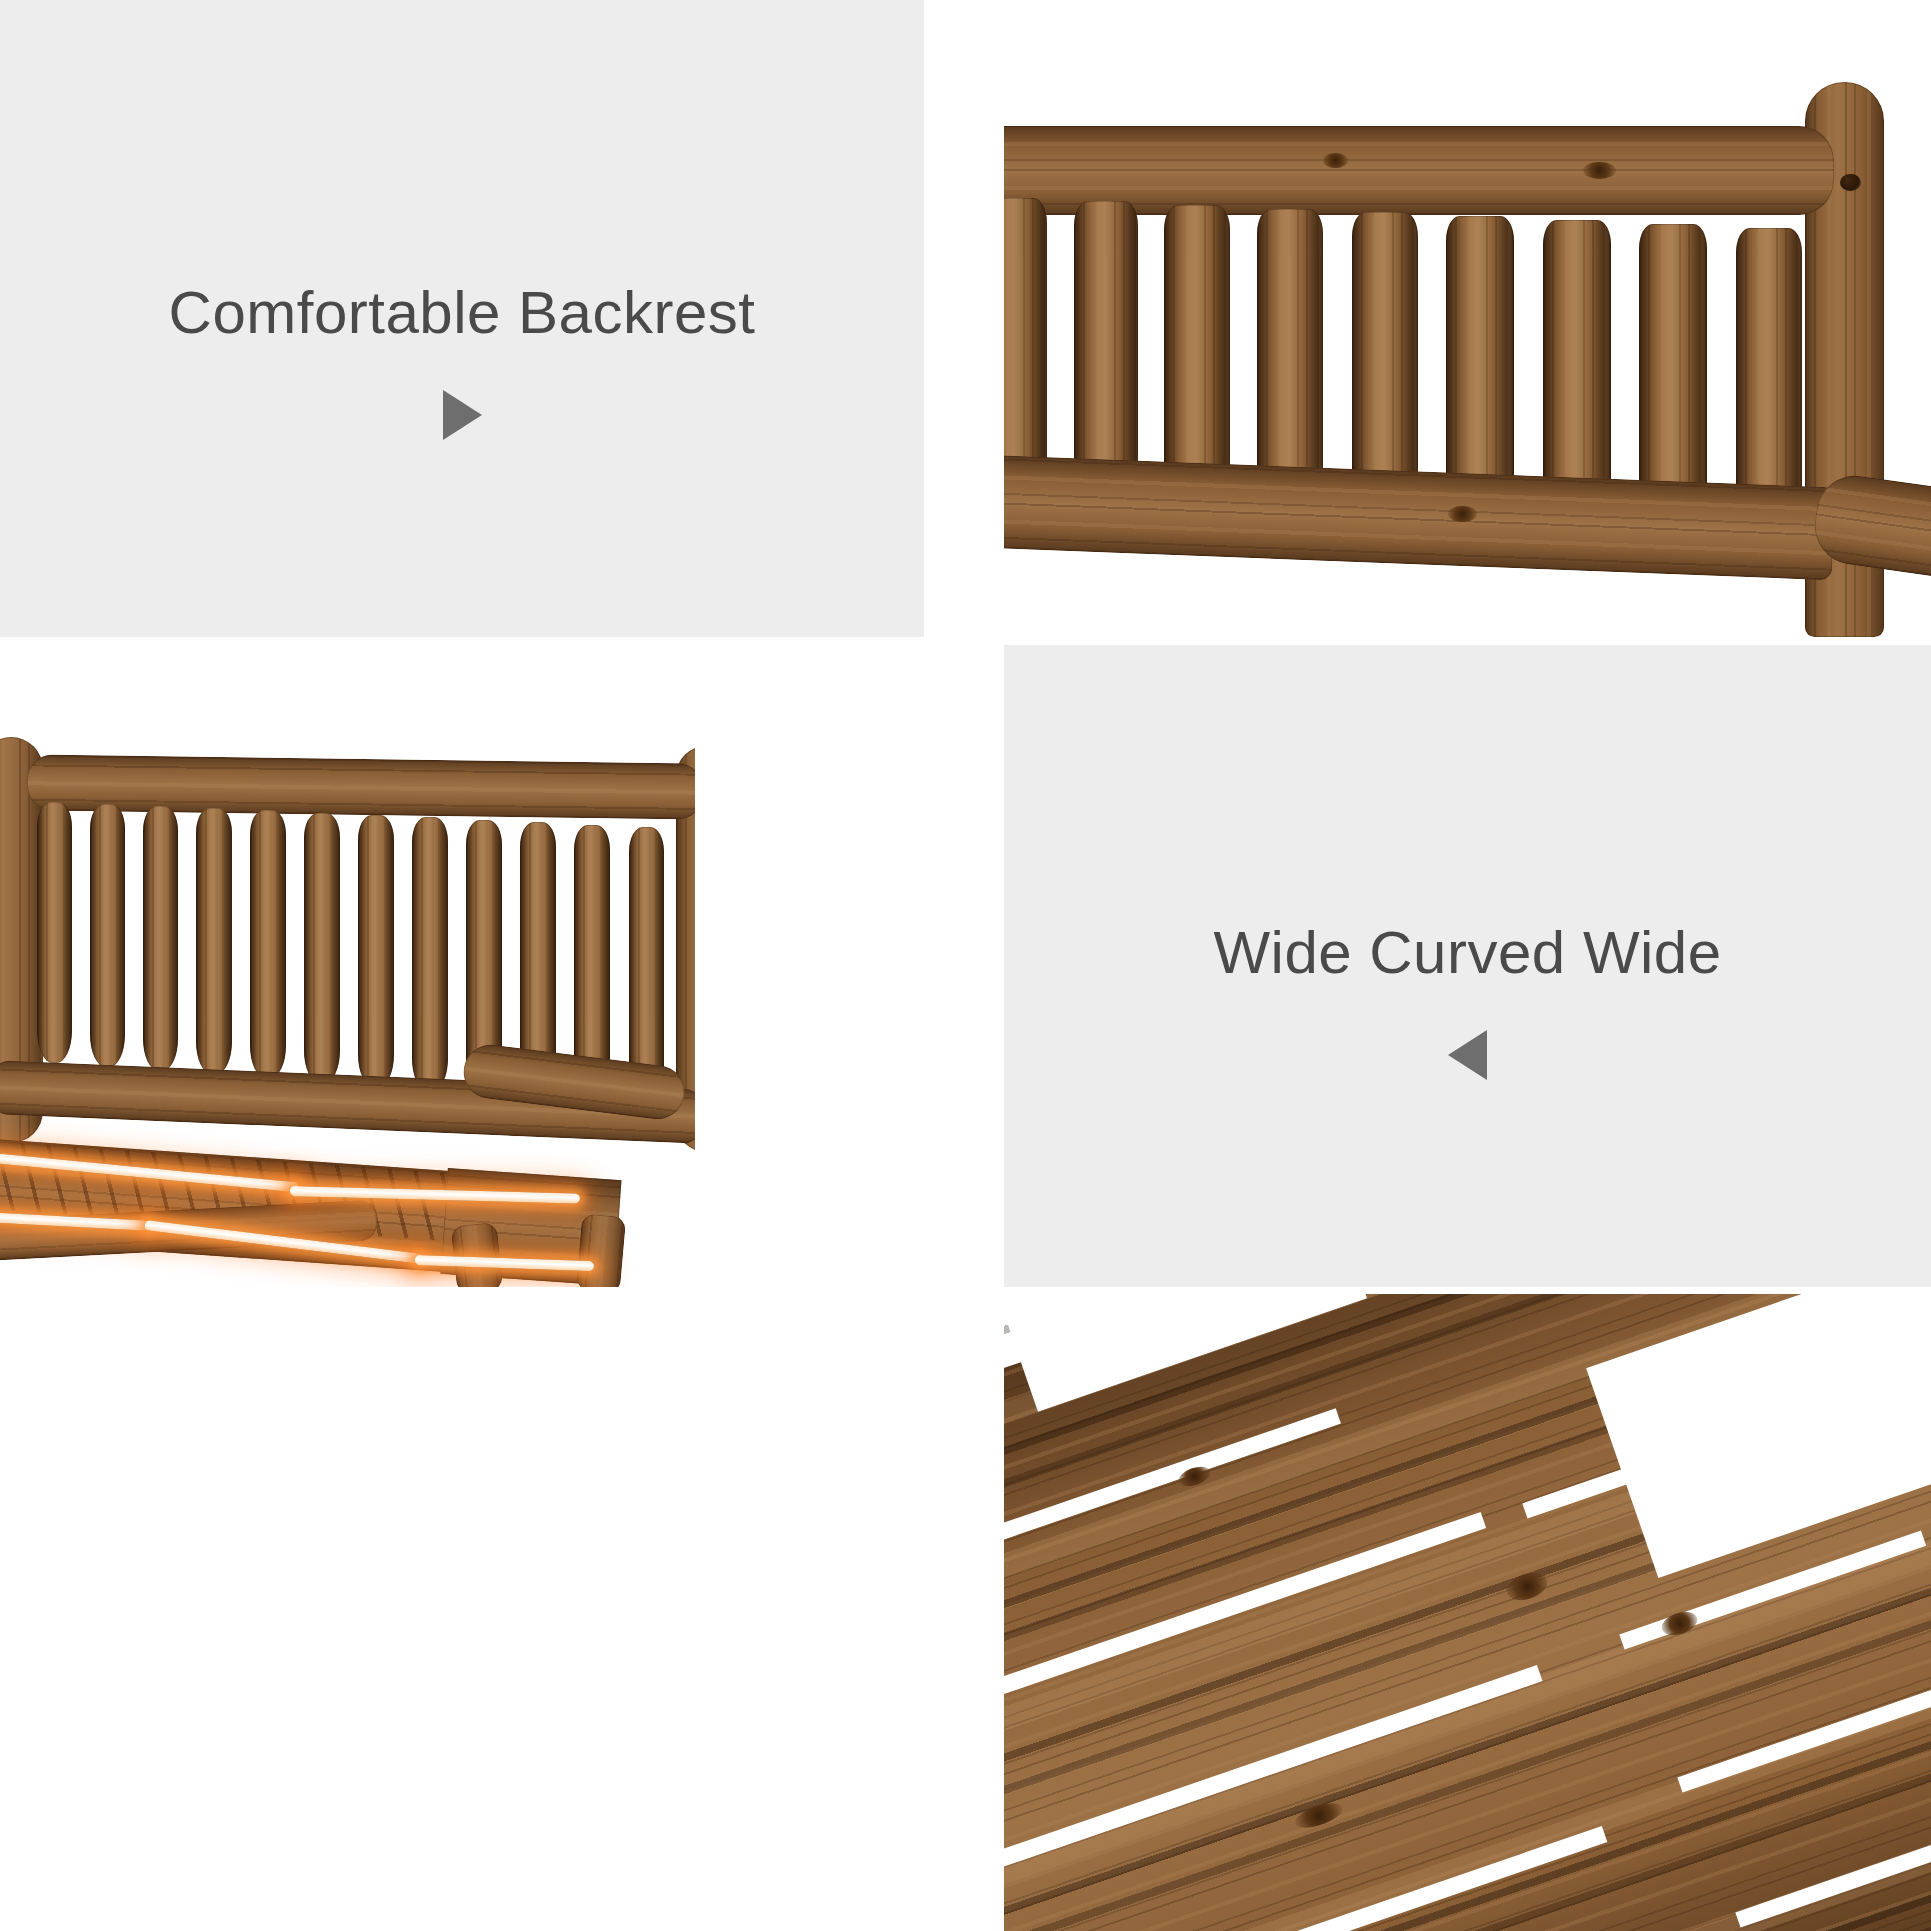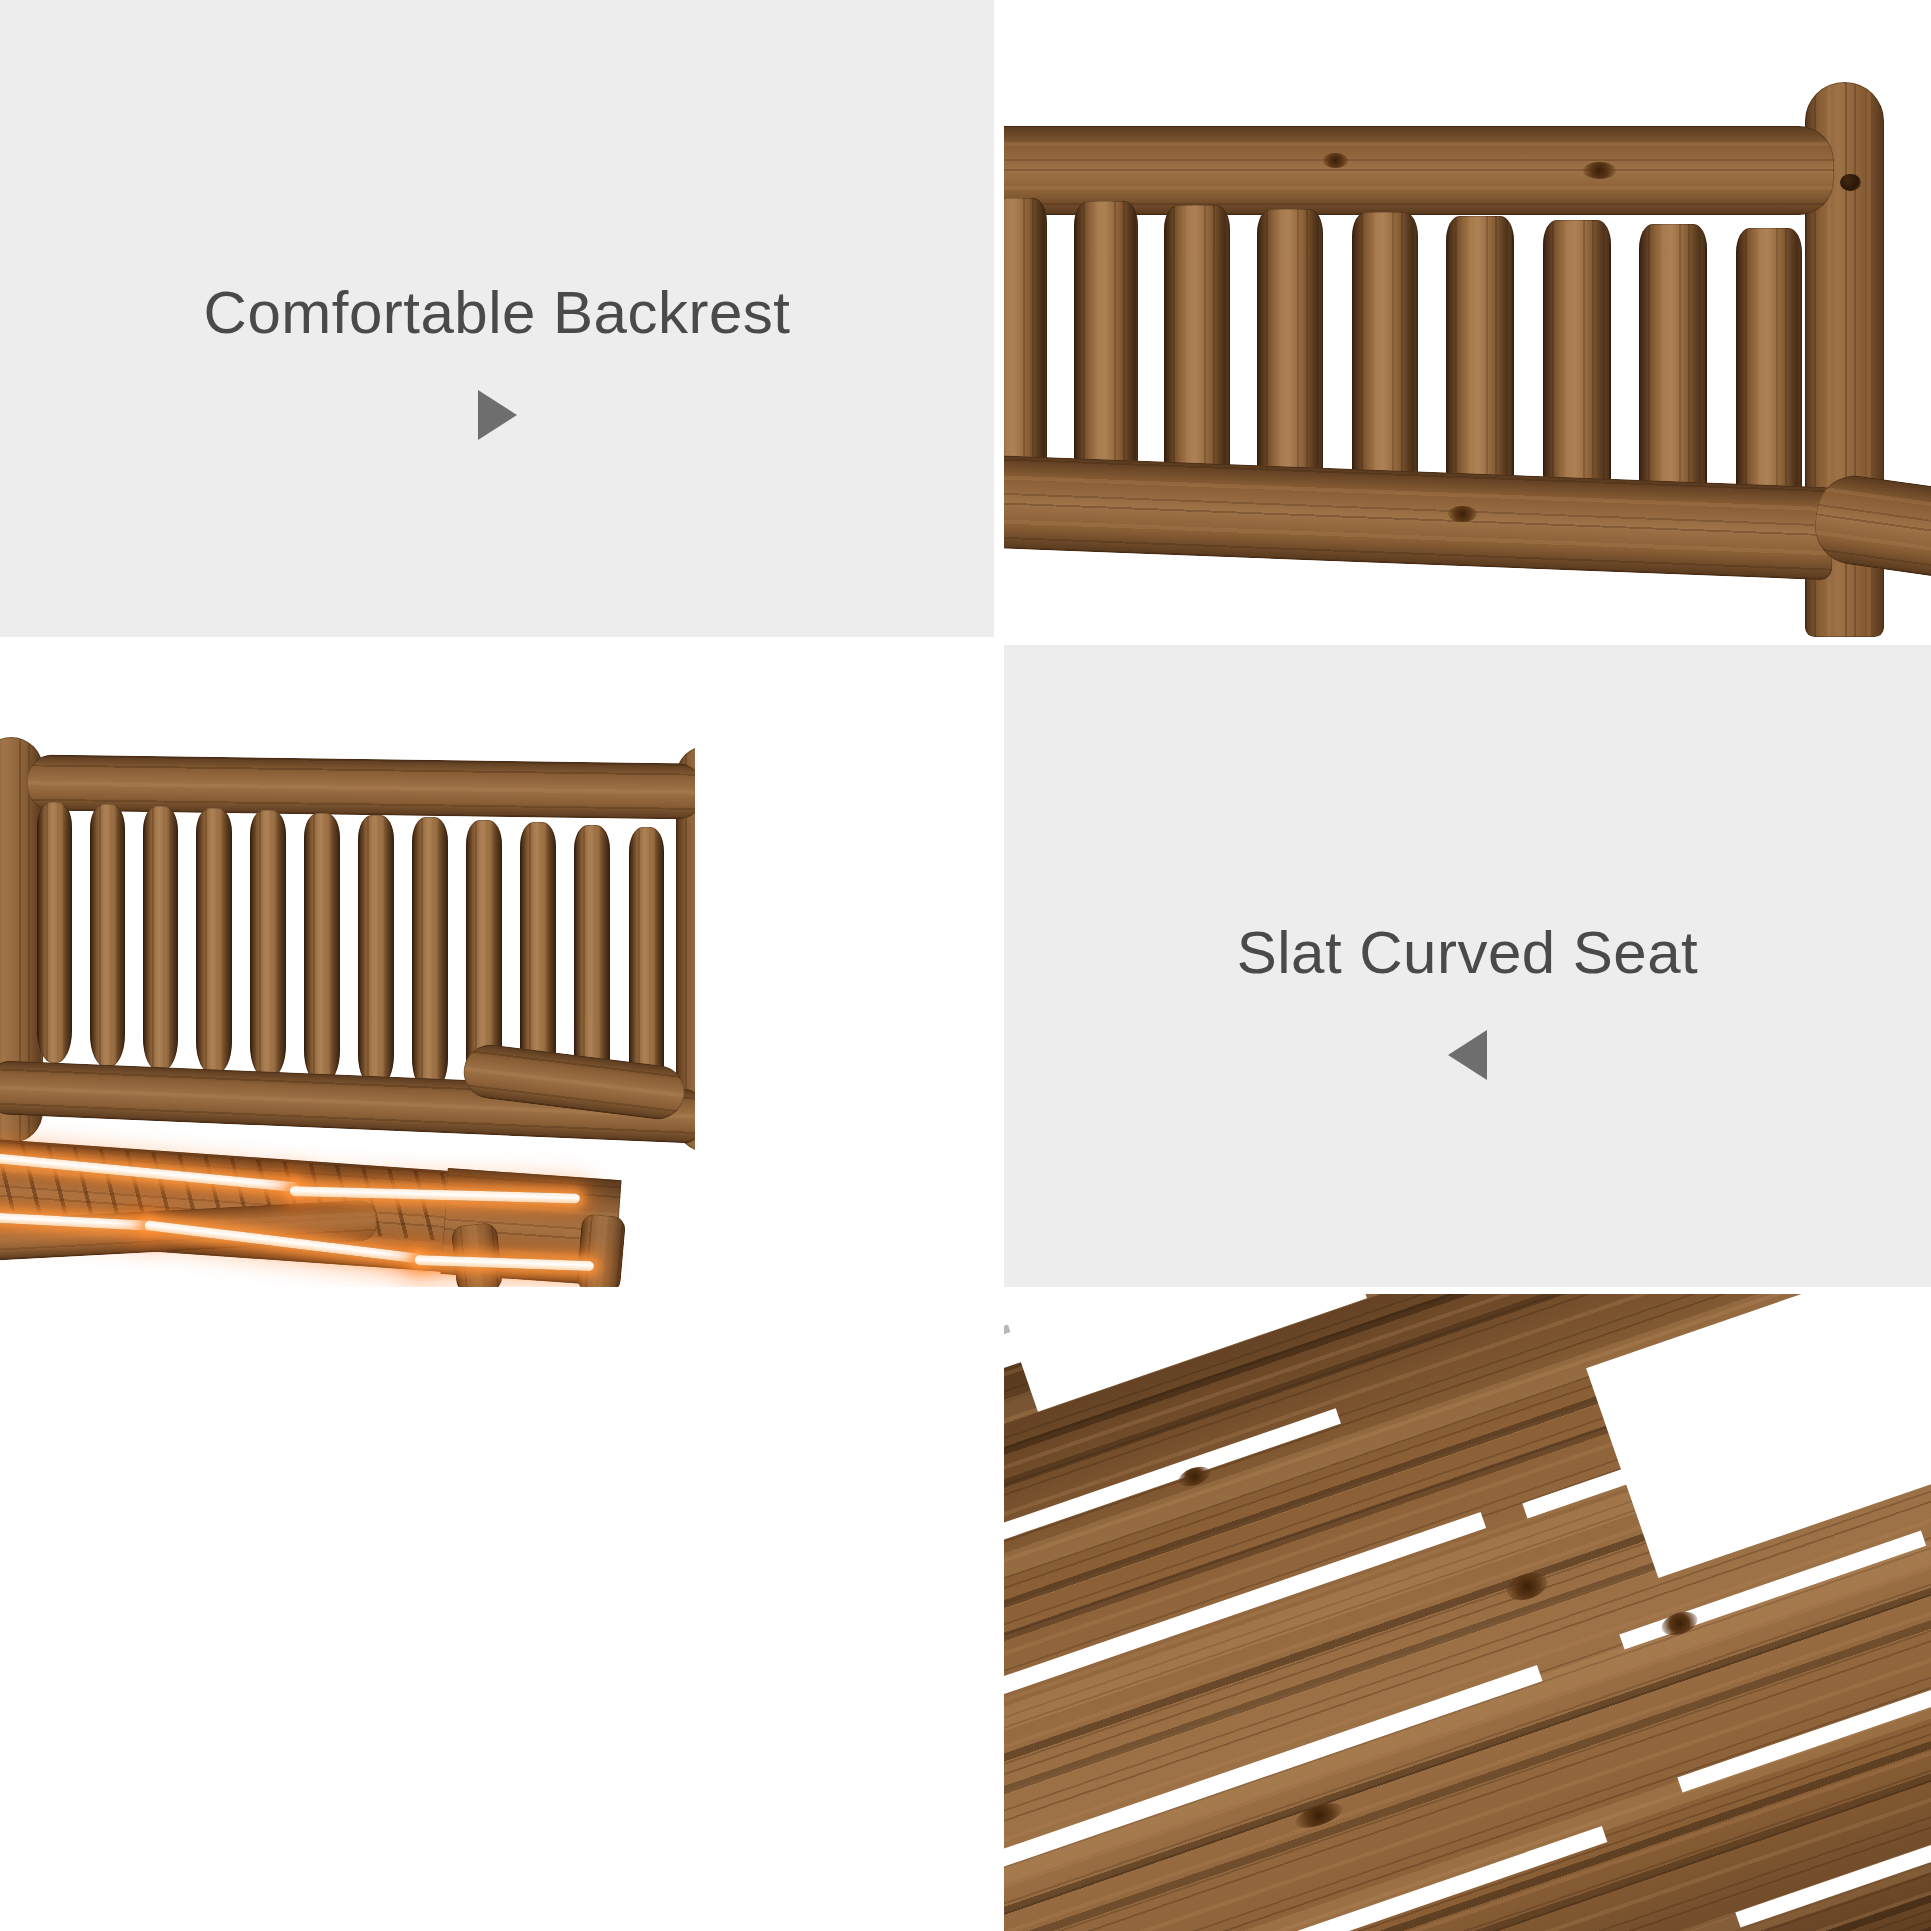--- a/index.html
+++ b/index.html
@@ -99,21 +99,21 @@
 
   
   .deck{position:absolute;inset:0;overflow:hidden;background:#ffffff;}
   .gapline{position:absolute;background:#ffffff;transform-origin:left center;}
 </style>
 </head>
 <body>
 
 <div class="board">
 
-  <div class="panel gray" style="left:0;top:0;width:994px;height:637px;">
+  <div class="panel gray" style="left:0;top:0;width:924px;height:637px;">
     <div class="caption" style="top:280px;">
       <div class="title">Comfortable Backrest</div>
       <div class="arrow-wrap">
         <span class="tri right"></span>
       </div>
     </div>
   </div>
 
   <div class="panel white" style="left:1004px;top:0;width:927px;height:637px;">
 
@@ -186,21 +186,21 @@
 
     <div class="glow" style="left:-19.3px;top:507px;width:319px;transform:rotate(5.5deg);transform-origin:left center;"></div>
     <div class="glow" style="left:290px;top:541px;width:290px;transform:rotate(1.5deg);transform-origin:left center;"></div>
     <div class="glow" style="left:-19.3px;top:567px;width:169px;transform:rotate(3deg);transform-origin:left center;"></div>
     <div class="glow" style="left:145px;top:575px;width:280px;transform:rotate(7deg);transform-origin:left center;"></div>
     <div class="glow" style="left:415px;top:610px;width:179px;transform:rotate(2deg);transform-origin:left center;"></div>
   </div>
 
   <div class="panel gray" style="left:1004px;top:645px;width:927px;height:642px;">
     <div class="caption" style="top:275px;">
-      <div class="title">Slat Curved Seat</div>
+      <div class="title">Wide Curved Wide</div>
       <div class="arrow-wrap">
         <span class="tri left"></span>
       </div>
     </div>
   </div>
 
 
   <div class="panel white" style="left:1004px;top:1294px;width:927px;height:637px;">
     <div class="deck">
 

